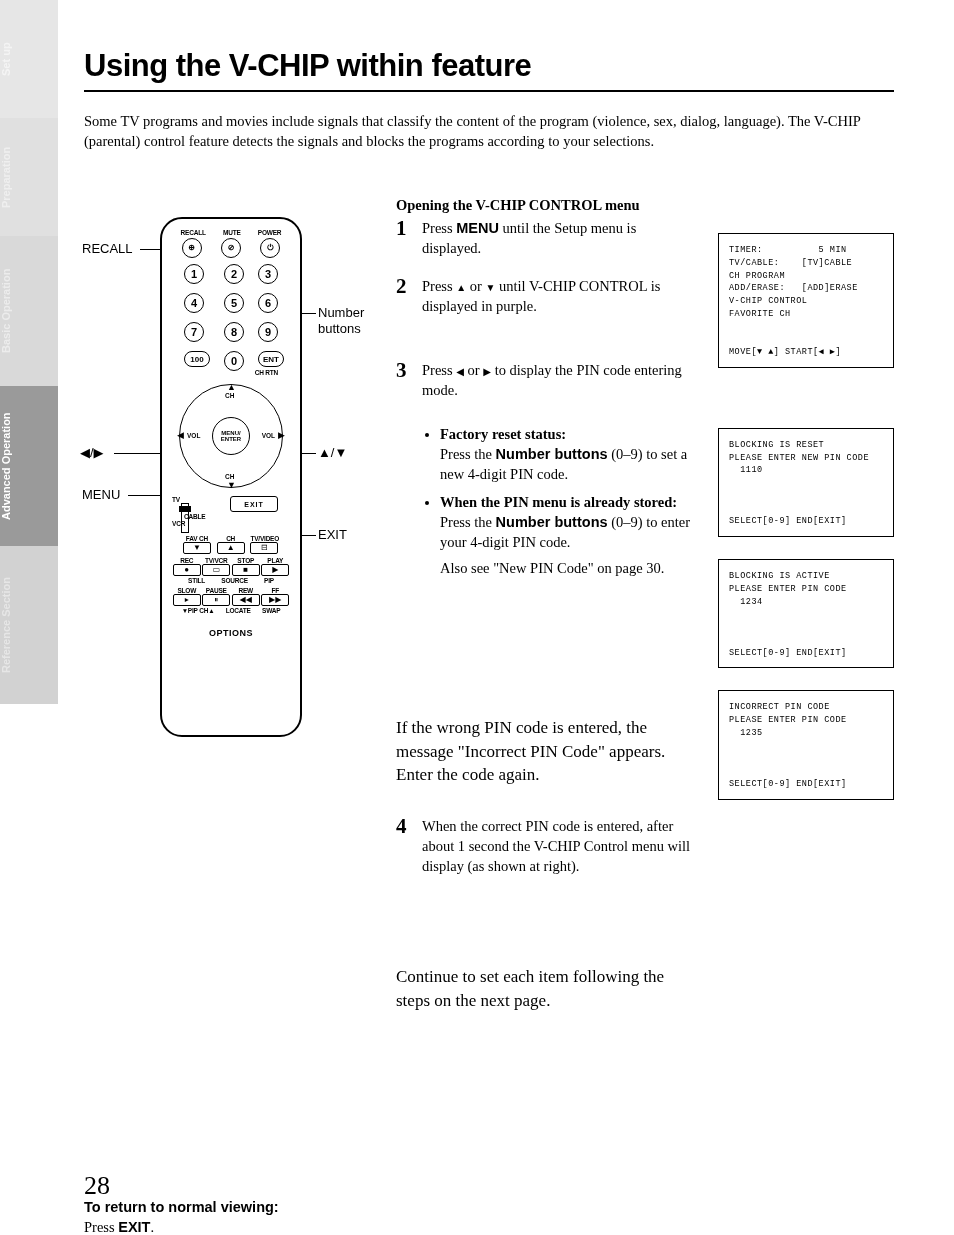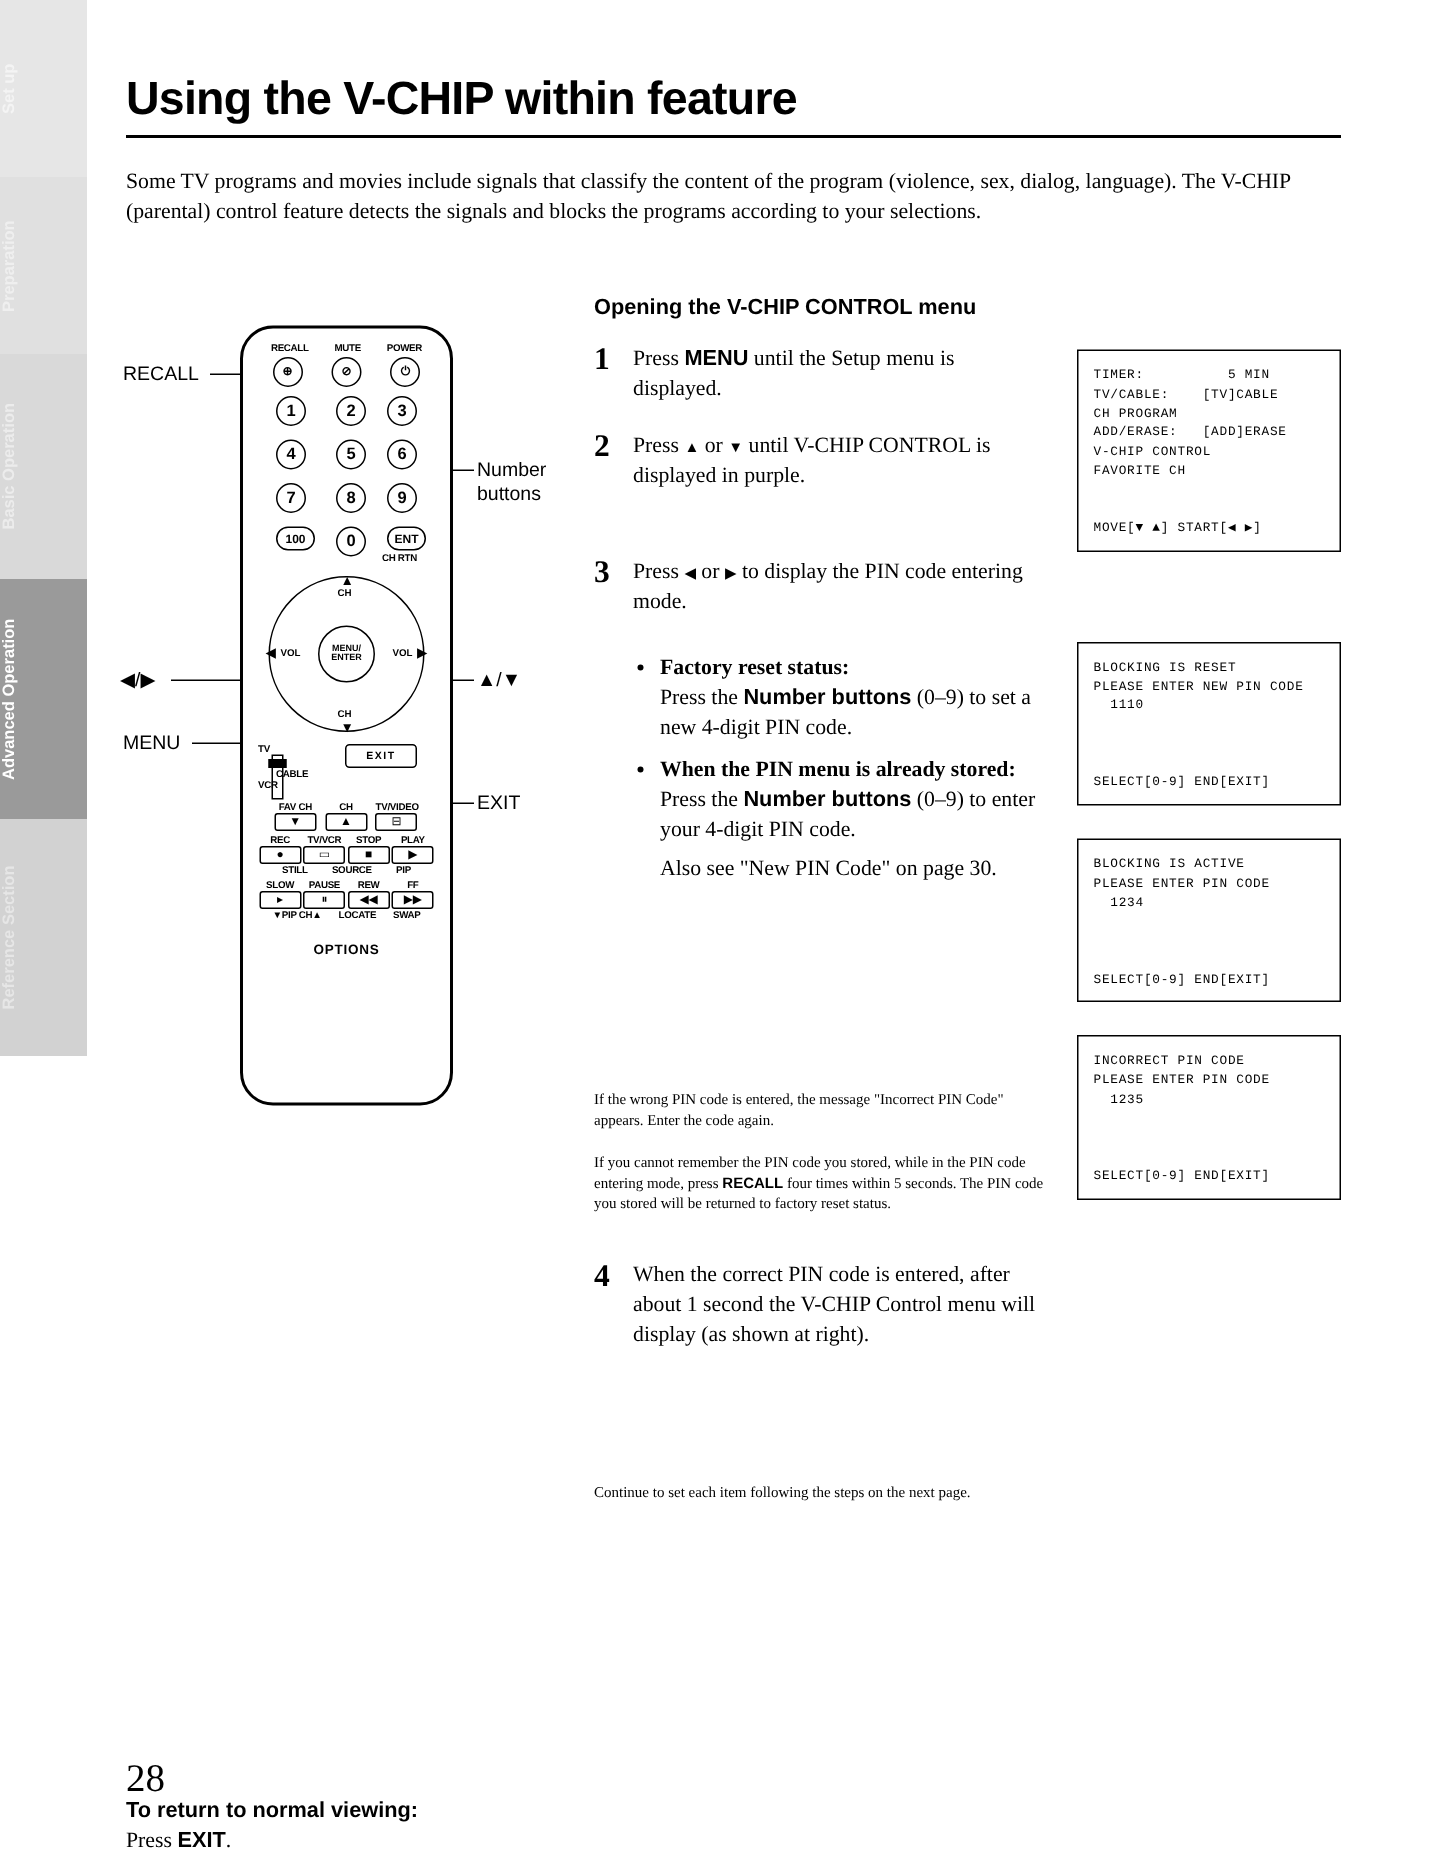--- a/index.html
+++ b/index.html
@@ -104,38 +104,38 @@
   .brand{font-family:Arial,sans-serif;font-weight:900;font-size:9px;text-align:center;letter-spacing:0.5px;margin-top:14px}
 
   .callout { position:absolute; font-family: Arial, sans-serif; font-size: 13px; }
   .callout-line { position:absolute; height:1px; background:#000; }
 
   .return-note { margin-top: 440px; font-size: 14.5px; line-height:1.4; }
   .return-note b{font-family:Arial,sans-serif;font-weight:800}
 
   
   h3.subhead {
-    font-family: Liberation Sans, sans-serif;
+    font-family: Liberation Serif, serif;
     font-weight: 800; font-size: 14.5px;
-    margin-bottom: 16px;
+    margin-bottom: 4px;
   }
   ol.steps { list-style: none; }
   ol.steps > li { position: relative; padding-left: 26px; margin-bottom: 18px; font-size: 14.5px; line-height: 1.38; }
   ol.steps > li .num {
     position: absolute; left: 0; top: -4px;
     font-family: "Times New Roman", serif; font-weight: bold; font-size: 21px;
   }
   .bold-sans { font-family: Arial, sans-serif; font-weight: 800; }
   .tri-up::before{content:"▲";font-size:10px}
   .tri-down::before{content:"▼";font-size:10px}
   .tri-left::before{content:"◀";font-size:10px}
   .tri-right::before{content:"▶";font-size:10px}
   ul.bullets { list-style: disc; padding-left: 18px; margin-top: 24px; }
   ul.bullets li { margin-bottom: 8px; }
-  .para { font-size: 10px; line-height: 1.38; margin-bottom: 14px; }
+  .para { font-size: 17px; line-height: 1.38; margin-bottom: 14px; }
 
   
   .osd {
     border: 1.5px solid #000; width: 176px;
     font-family: "Courier New", Courier, monospace;
     font-size: 8.5px; letter-spacing: 0.5px;
     padding: 10px 10px 8px; margin-bottom: 38px;
     line-height: 1.5; white-space: pre;
   }
   .osd-sep { height: 22px; }
@@ -365,23 +365,20 @@
               <b>When the PIN menu is already stored:</b><br>
               <span>Press the </span><span class="bold-sans">Number buttons</span><span> (0–9) to enter your 4-digit PIN code.</span>
               <div style="margin-top:6px">Also see "New PIN Code" on page 30.</div>
             </li>
           </ul>
         </li>
       </ol>
 
       <div style="height:120px"></div>
       <p class="para">If the wrong PIN code is entered, the message "Incorrect PIN Code" appears. Enter the code again.</p>
-      <p class="para">
-        <span>If you cannot remember the PIN code you stored, while in the PIN code entering mode, press </span><span class="bold-sans">RECALL</span><span> four times within 5 seconds. The PIN code you stored will be returned to factory reset status.</span>
-      </p>
 
       <ol class="steps" style="margin-top:30px">
         <li>
           <span class="num">4</span>
           <span>When the correct PIN code is entered, after about 1 second the V-CHIP Control menu will display (as shown at right).</span>
         </li>
       </ol>
 
       <p class="para" style="margin-top:89px">Continue to set each item following the steps on the next page.</p>
     </div>

